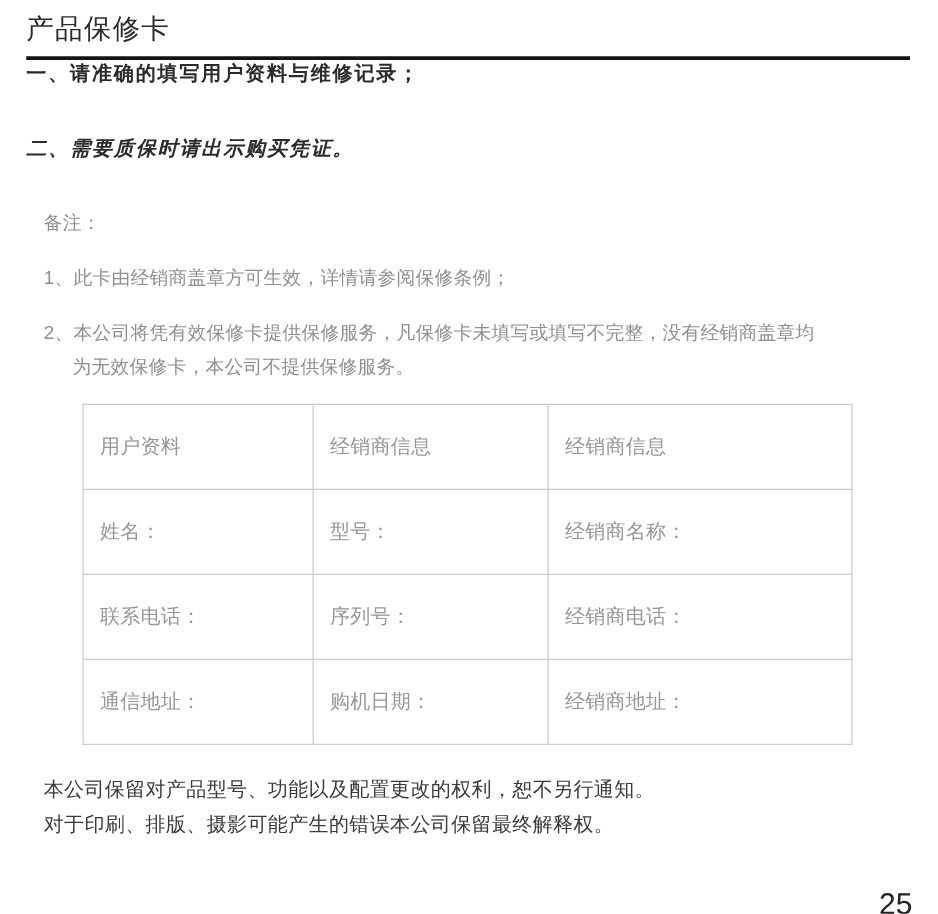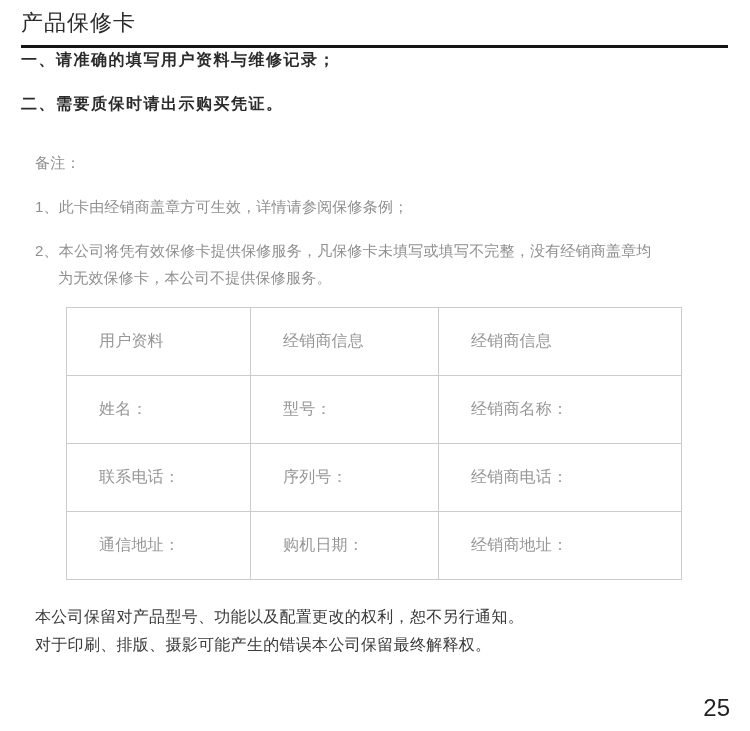--- a/index.html
+++ b/index.html
@@ -39,21 +39,21 @@
   
   .notice {
     margin: 0 22px 0 21px;
     color: #2b2b2b;
     font-weight: bold;
     font-size: 16px;
     line-height: 24px;
     letter-spacing: 1.5px;
   }
   .notice-1 { }
-  .notice-2 { margin-top: 20px; }
+  .notice-2 { margin-top: 36px; font-style: italic; }
 
   
   .remarks {
     margin: 33px 0 0 35px;
     width: 630px;
     color: #8f8f8f;
     font-size: 15px;
     line-height: 27px;
     letter-spacing: 0.2px;
   }
@@ -67,21 +67,21 @@
   
   .warranty-table {
     margin: 16px 0 0 66px;
     border-collapse: collapse;
     table-layout: fixed;
     width: 615px;
   }
   .warranty-table td {
     border: 1px solid #cccccc;
     height: 67px;
-    padding: 0 8px 0 32px;
+    padding: 0 8px 0 13px;
     vertical-align: middle;
     color: #969696;
     font-size: 16px;
     letter-spacing: 0.2px;
     background: #ffffff;
   }
   .col-1 { width: 184px; }
   .col-2 { width: 188px; }
   .col-3 { width: 243px; }
 

